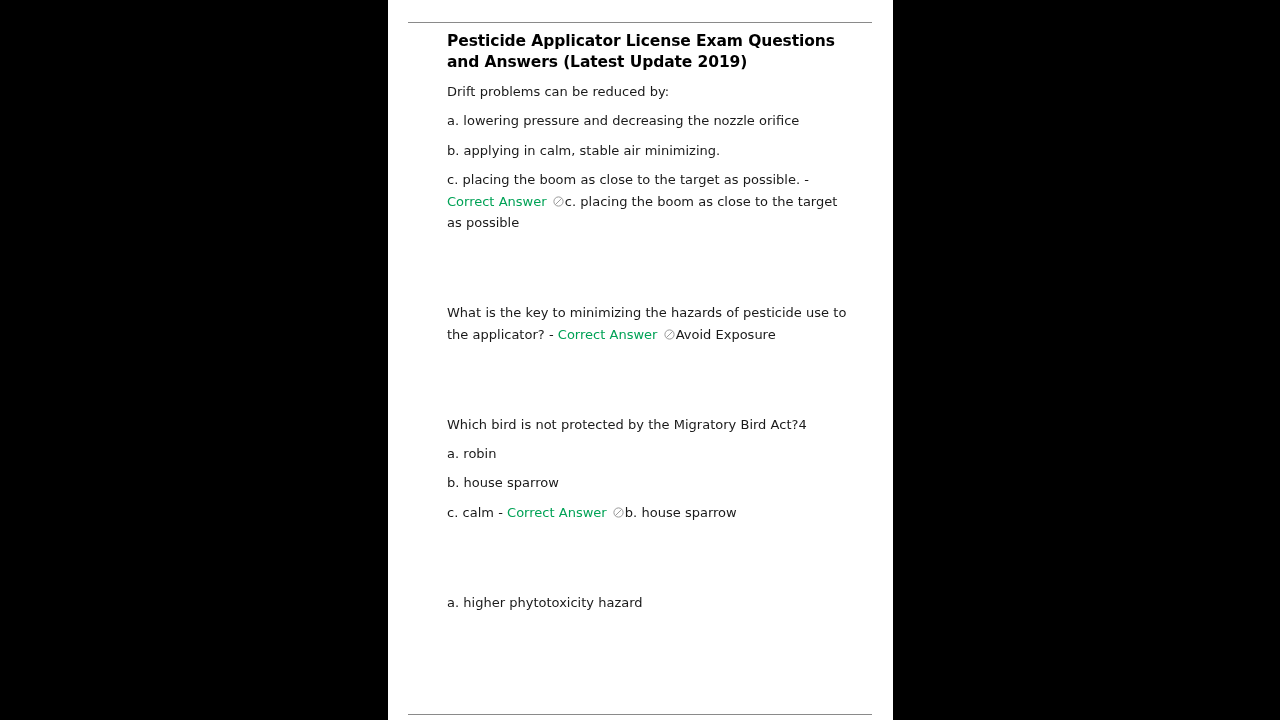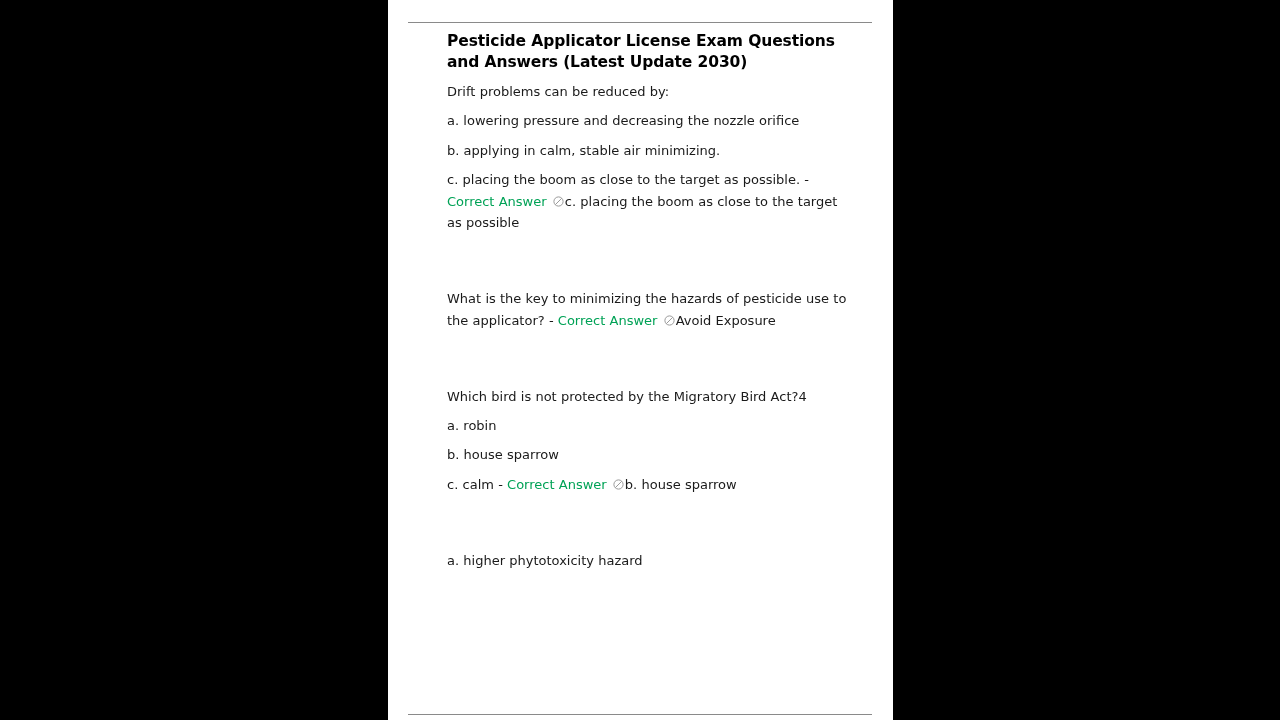--- a/index.html
+++ b/index.html
@@ -61,21 +61,21 @@
   .doc-title {
     font-size: 15.5px;
     font-weight: bold;
     color: #000000;
     line-height: 20.5px;
     margin: 0 0 0 0;
     letter-spacing: -0.1px;
   }
 
   .qa-block {
-    margin-top: 24px;
+    margin-top: 38px;
   }
   .qa-block.first { margin-top: 9px; }
 
   .line {
     font-size: 13px;
     color: #1a1a1a;
     line-height: 21.8px;
     margin: 0 0 7.5px 0;
     word-spacing: 0.1px;
   }
@@ -106,21 +106,21 @@
   <div class="letterbox left"></div>
   <div class="letterbox right"></div>
 
   <div id="page">
 
     <div class="page-rule top"></div>
     <div class="page-rule bottom"></div>
 
     <div id="content">
 
-      <h1 class="doc-title">Pesticide Applicator License Exam Questions and Answers (Latest Update 2030)</h1>
+      <h1 class="doc-title">Pesticide Applicator License Exam Questions and Answers (Latest Update 2019)</h1>
 
       <div class="qa-block first">
         <p class="line">Drift problems can be reduced by:</p>
         <p class="line">a. lowering pressure and decreasing the nozzle orifice</p>
         <p class="line">b. applying in calm, stable air minimizing.</p>
         <p class="line">
           <span>c. placing the boom as close to the target as possible. -</span>
           <br>
           <span class="correct-label">Correct Answer</span>
           <span class="answer-icon">

